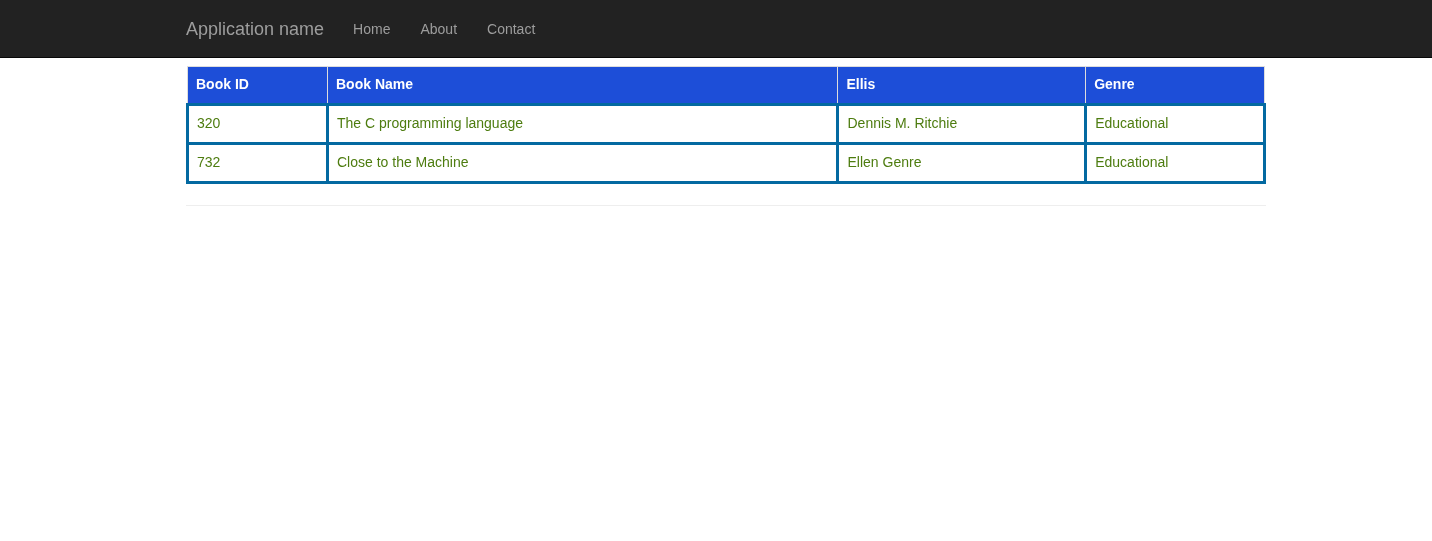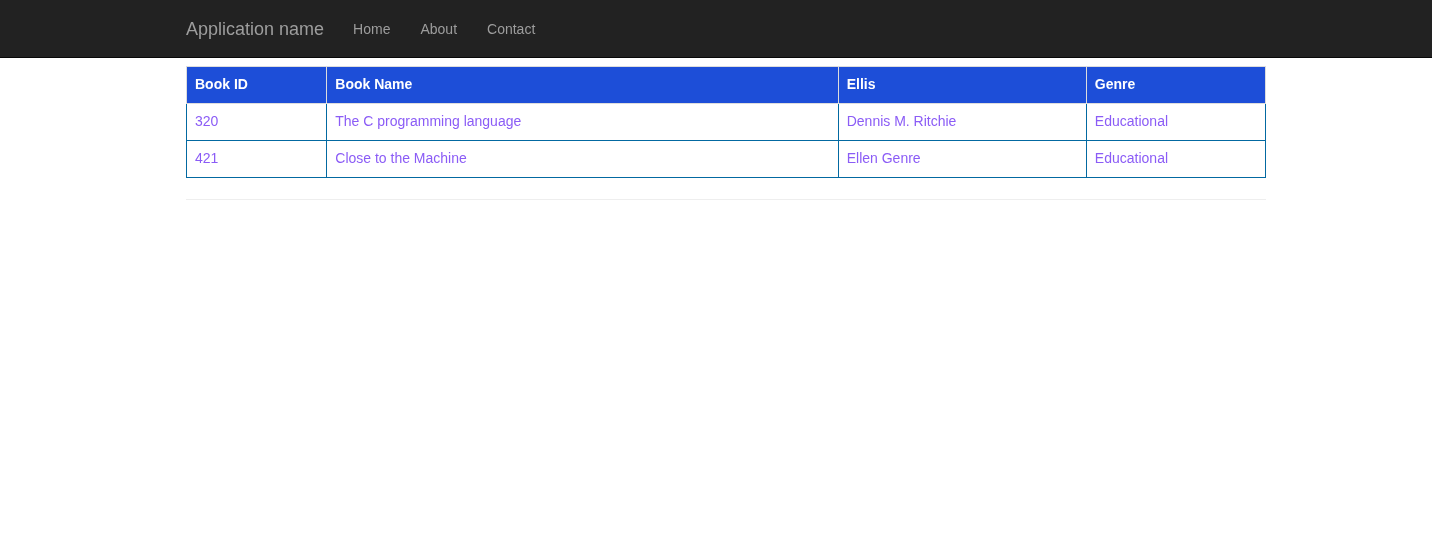--- a/index.html
+++ b/index.html
@@ -78,23 +78,23 @@
     color: #ffffff;
     font-weight: bold;
     text-align: left;
     font-size: 14px;
     padding: 8px;
     border: 1px solid #ddd;
     line-height: 1.42857;
   }
   table.books-table td {
     padding: 8px;
-    border: 1px solid #0369a1;
+    border: 3px solid #0369a1;
     font-size: 14px;
-    color: #8b5cf6;
+    color: #4d7c0f;
     line-height: 1.42857;
     background: #ffffff;
   }
   table.books-table col.c1 { width: 13%; }
   table.books-table col.c2 { width: 47.4%; }
   table.books-table col.c3 { width: 23%; }
   table.books-table col.c4 { width: 16.6%; }
 
   
   hr.footer-rule {
@@ -146,21 +146,21 @@
         </tr>
     </thead>
     <tbody>
         <tr>
           <td>320</td>
           <td>The C programming language</td>
           <td>Dennis M. Ritchie</td>
           <td>Educational</td>
         </tr>
         <tr>
-          <td>421</td>
+          <td>732</td>
           <td>Close to the Machine</td>
           <td>Ellen Genre</td>
           <td>Educational</td>
         </tr>
       </tbody>
   </table>
 
   <hr class="footer-rule">
 
 </div>

